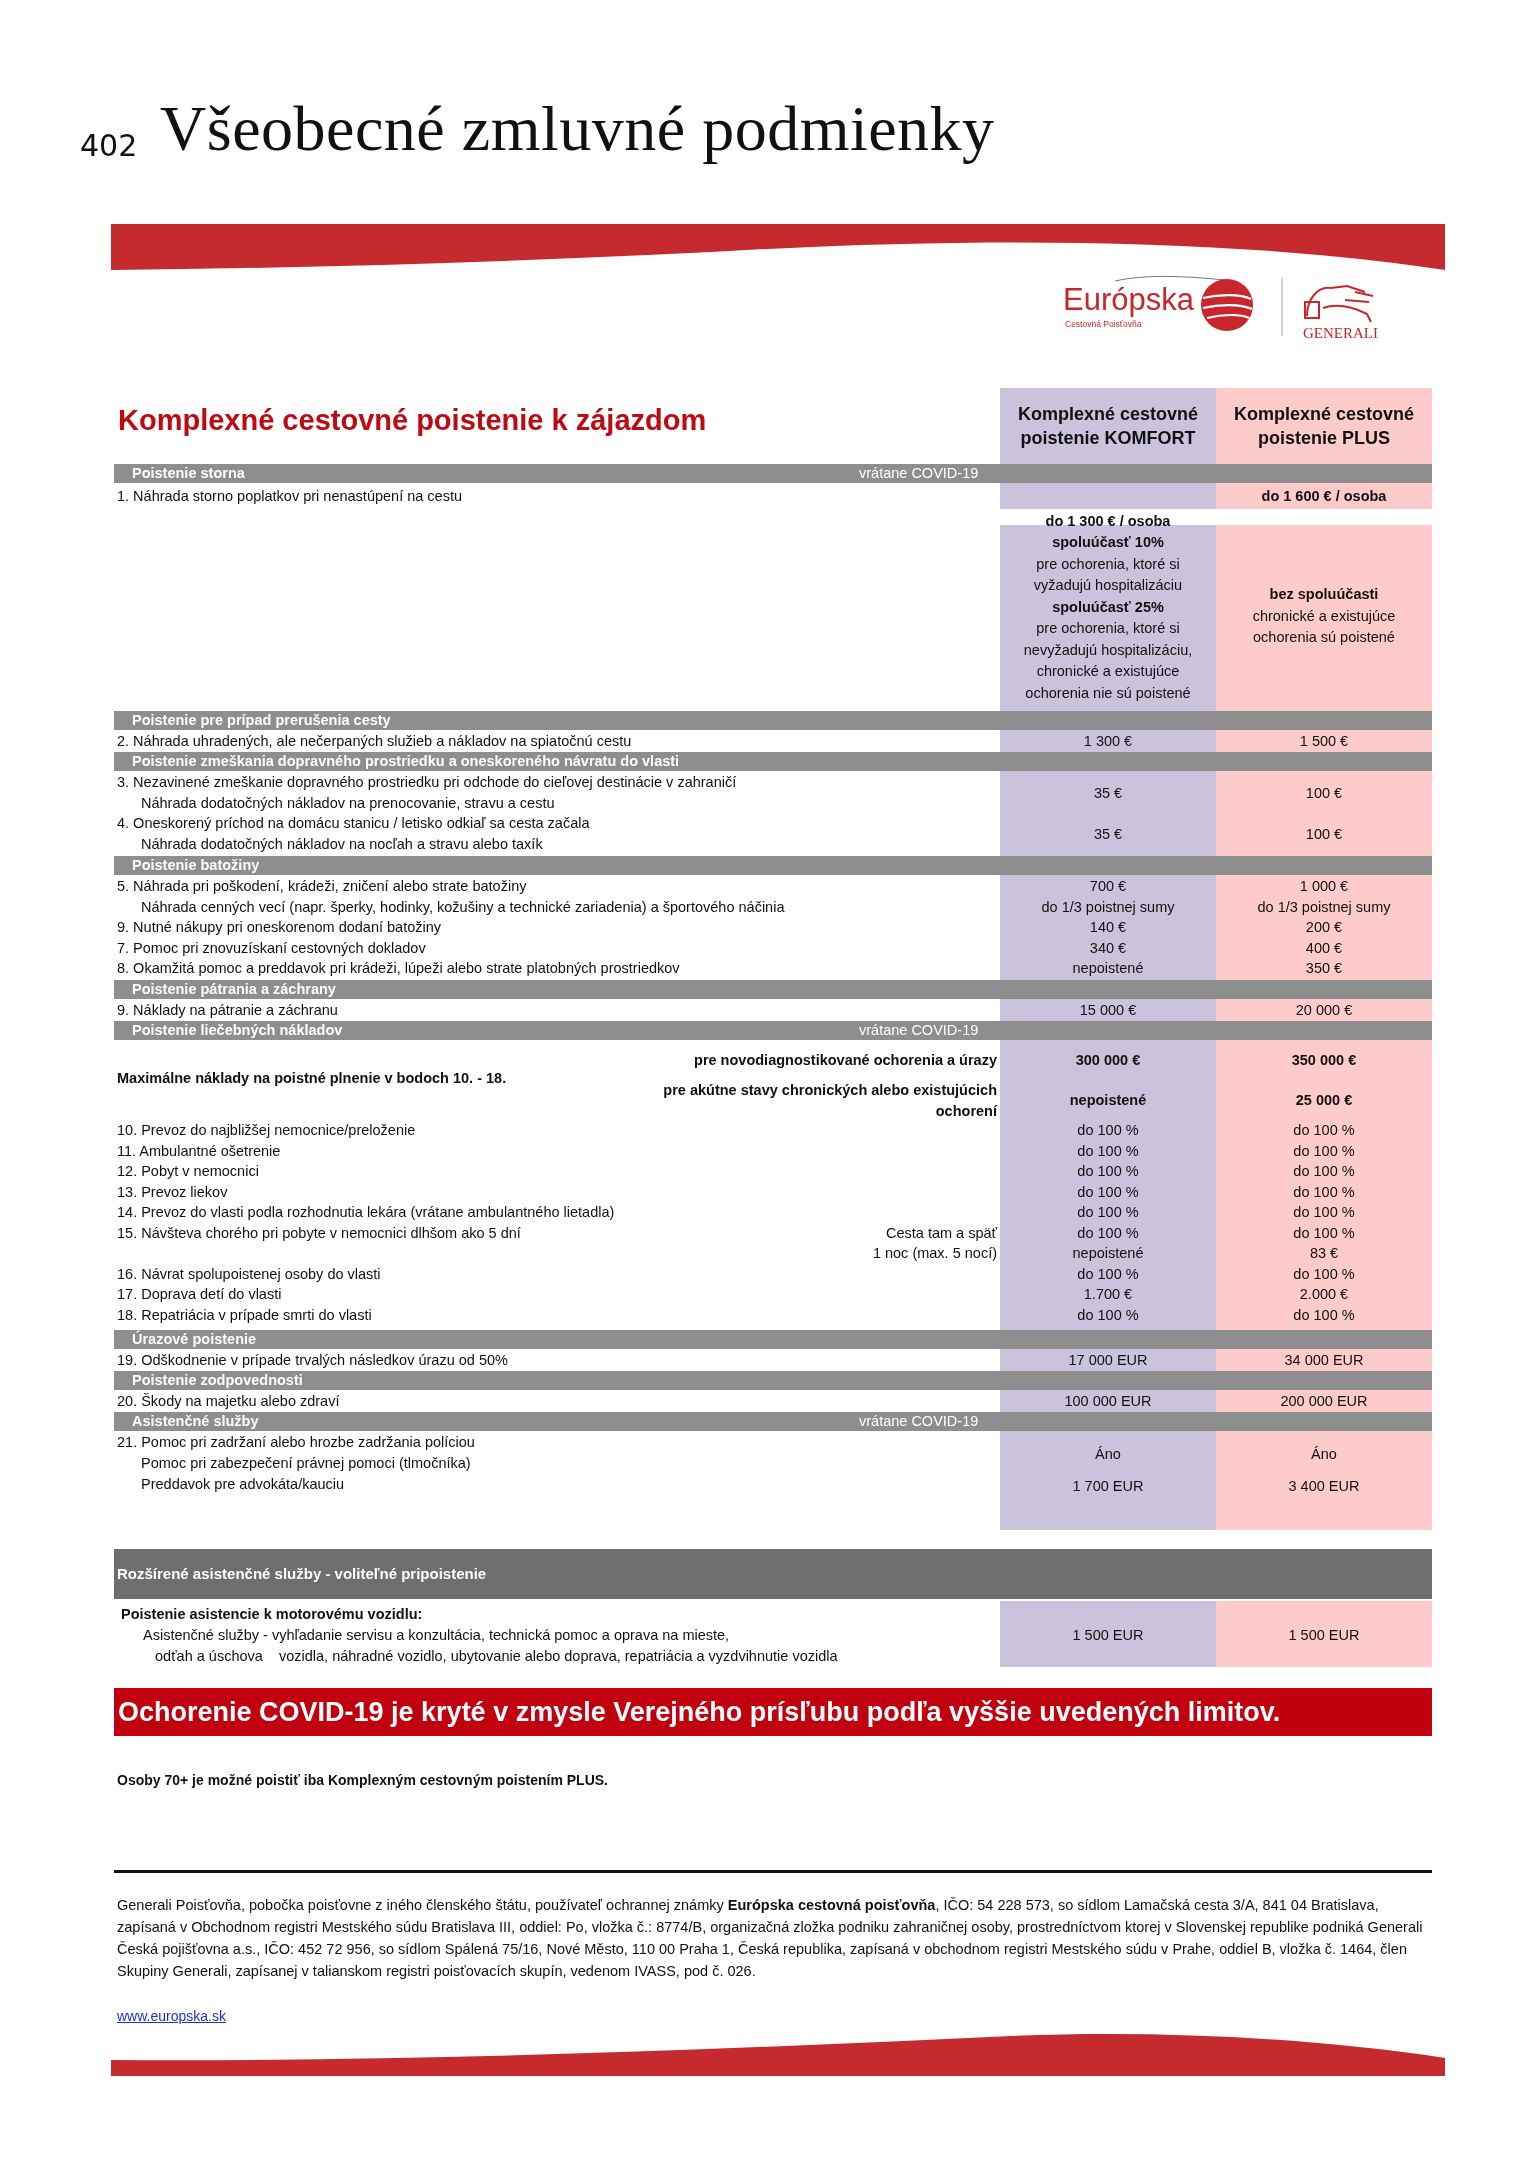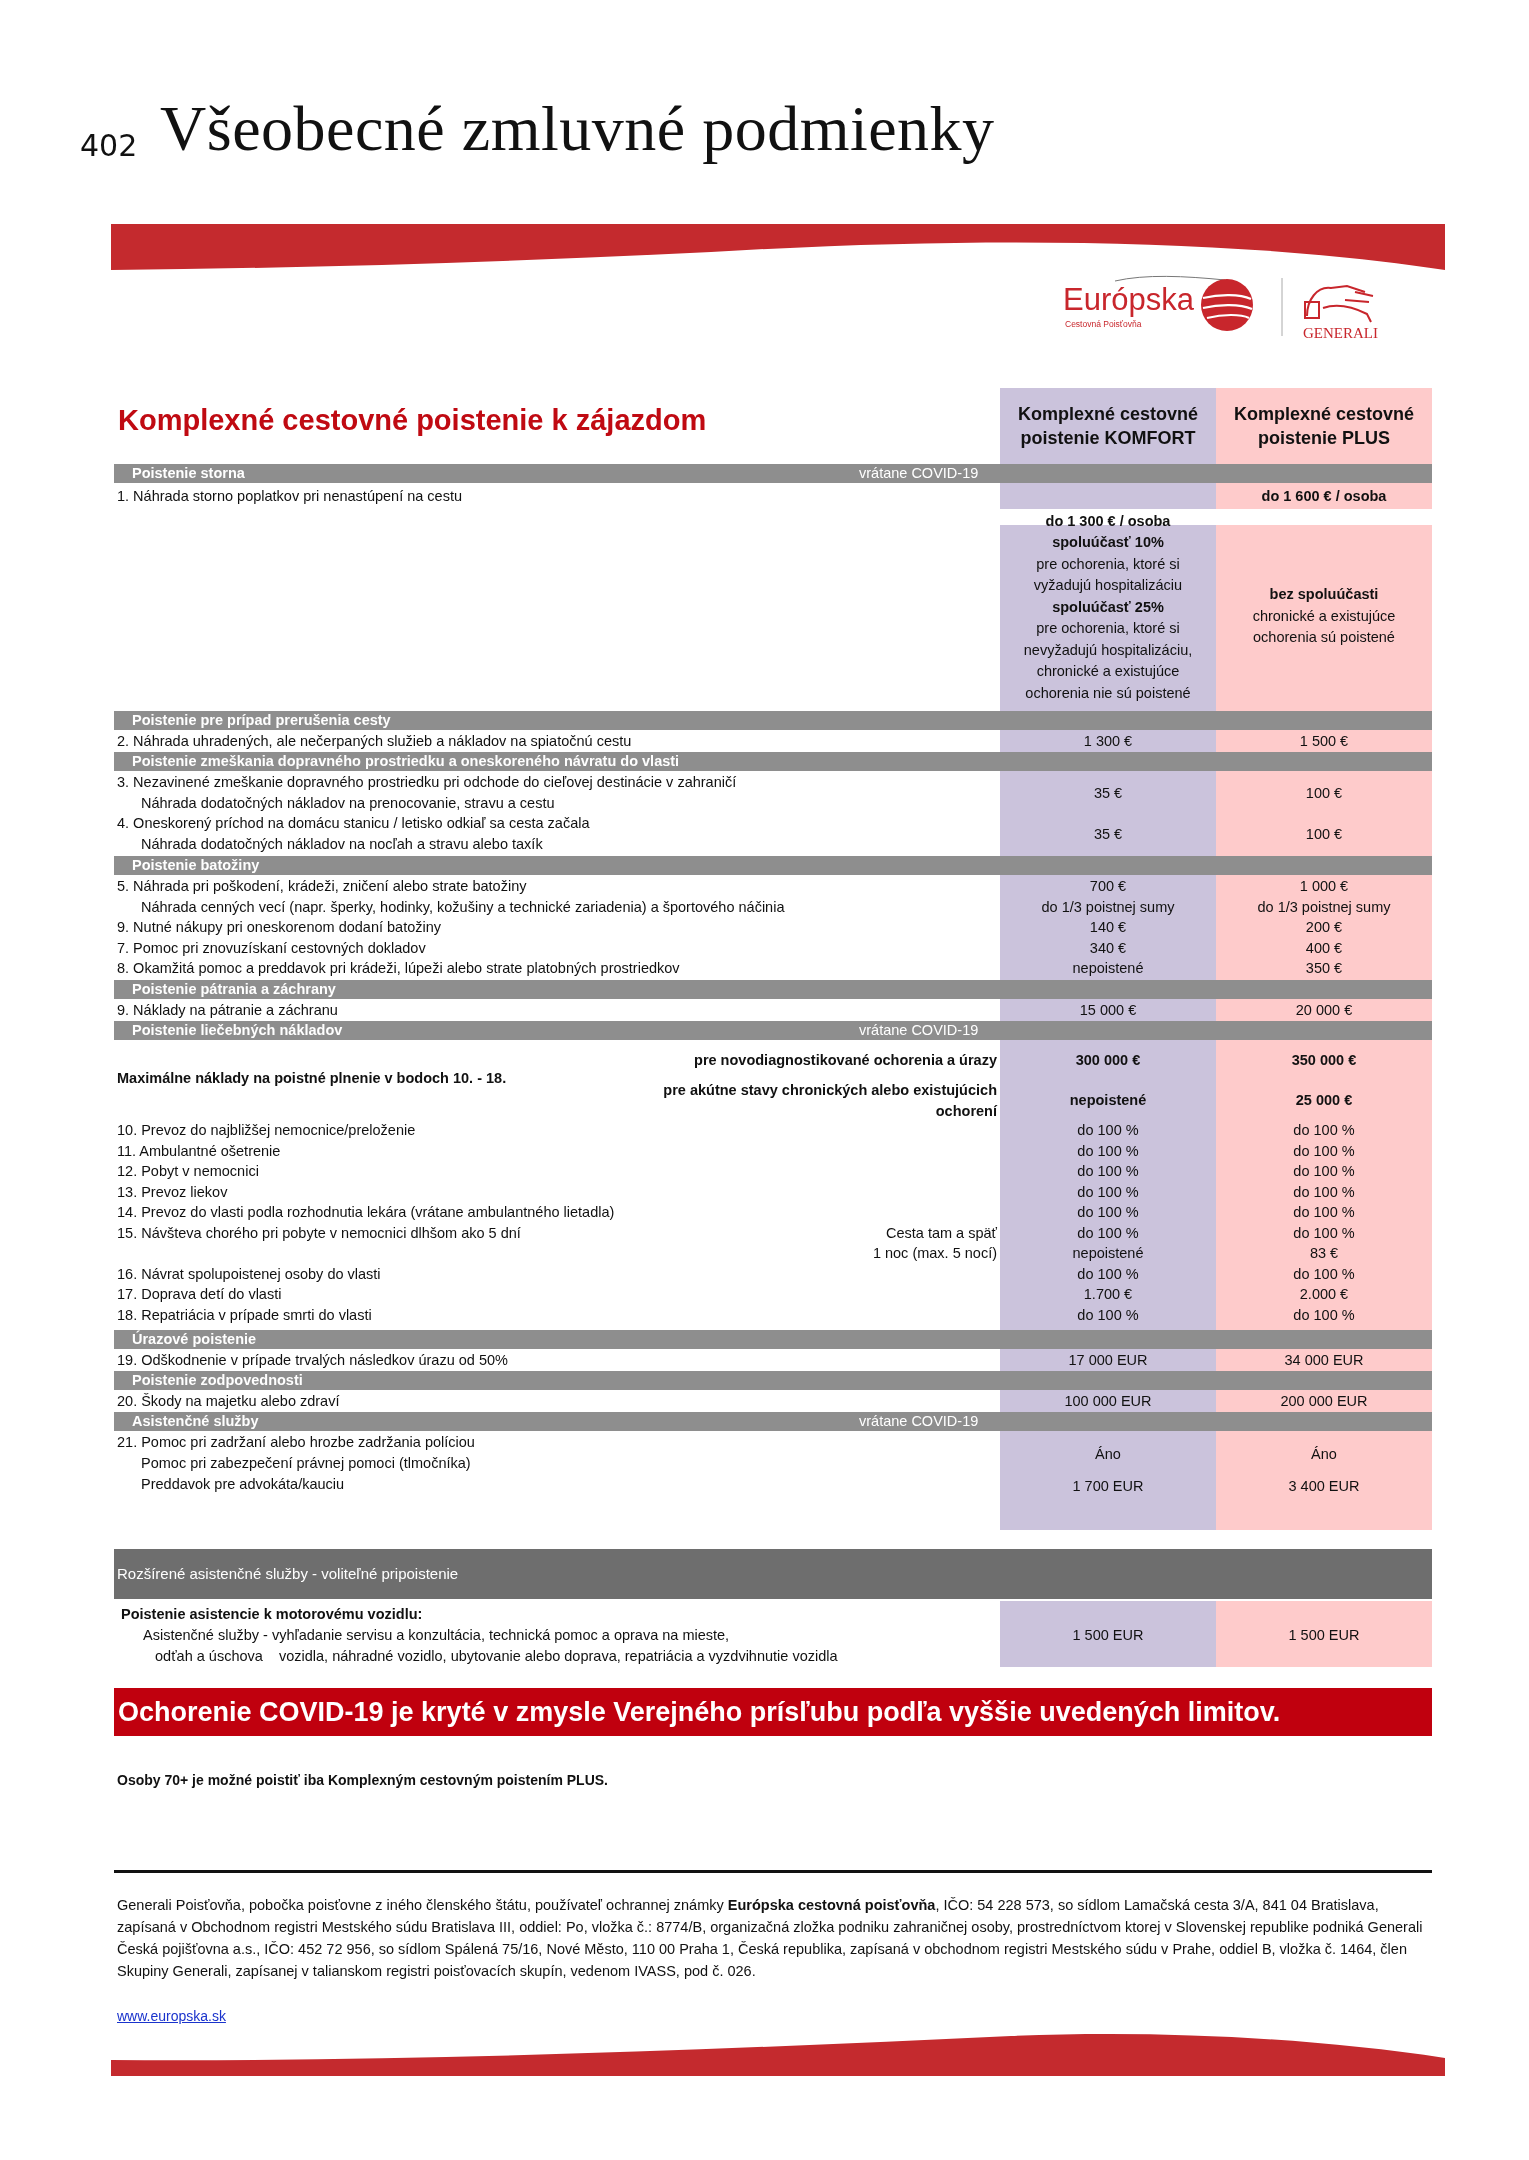--- a/index.html
+++ b/index.html
@@ -14,21 +14,21 @@
   .komfort{background:#cbc3dc;}
   .plus{background:#fecbcb;}
   .colK{left:1000px;width:216px;}
   .colP{left:1216px;width:216px;}
   .band{left:114px;width:1318px;background:#8e8e8e;color:#fff;font-size:14.5px;font-weight:bold;height:19px;line-height:19px;padding-left:18px;box-sizing:border-box;}
   .band .note{position:absolute;left:740px;top:0;font-weight:normal;}
   .row{left:117px;font-size:14.5px;line-height:20.5px;white-space:nowrap;}
   .cell{font-size:14.5px;text-align:center;line-height:20.5px;white-space:nowrap;}
   .bold{font-weight:bold;}
   .right{text-align:right;}
-  .ext-band{left:114px;top:1549px;width:1318px;height:50px;background:#6e6e6e;color:#fff;font-size:15px;font-weight:normal;line-height:50px;padding-left:3px;box-sizing:border-box;}
+  .ext-band{left:114px;top:1549px;width:1318px;height:50px;background:#6e6e6e;color:#fff;font-size:15px;font-weight:bold;line-height:50px;padding-left:3px;box-sizing:border-box;}
   .covid-bar{left:114px;top:1688px;width:1318px;height:48px;background:#c0000e;color:#fff;font-size:27px;font-weight:bold;line-height:48px;padding-left:4px;box-sizing:border-box;white-space:nowrap;}
   .note70{left:117px;top:1772px;font-size:14px;font-weight:bold;}
   .rule{left:114px;top:1870px;width:1318px;height:3px;background:#111;}
   .legal{left:117px;top:1894px;width:1320px;font-size:14.5px;line-height:22px;}
   .link{left:117px;top:2008px;font-size:14px;color:#1a33cc;text-decoration:underline;}
 </style>
 </head>
 <body>
 
 <div class="abs page-num">402</div>

